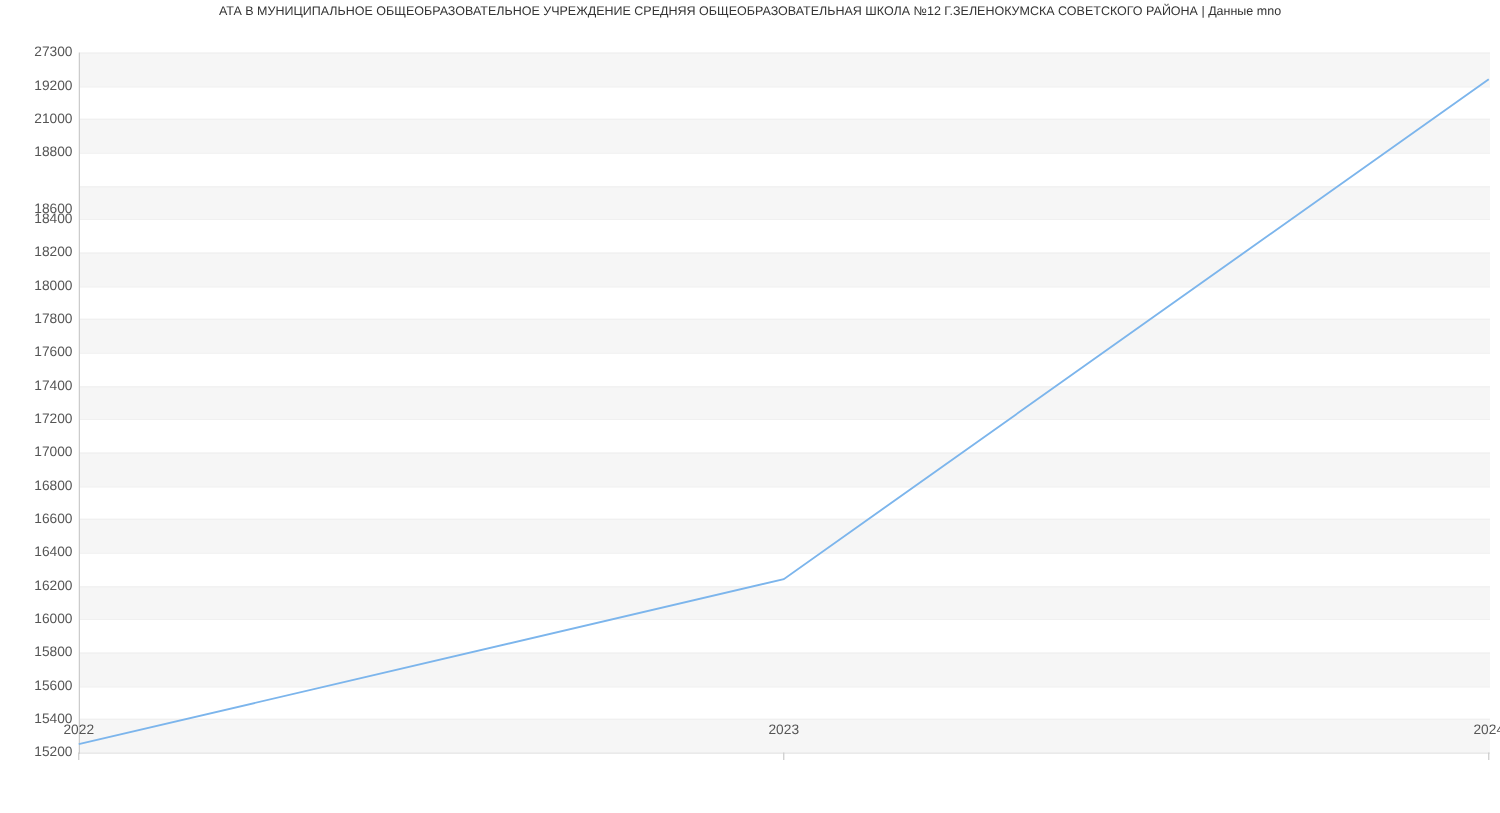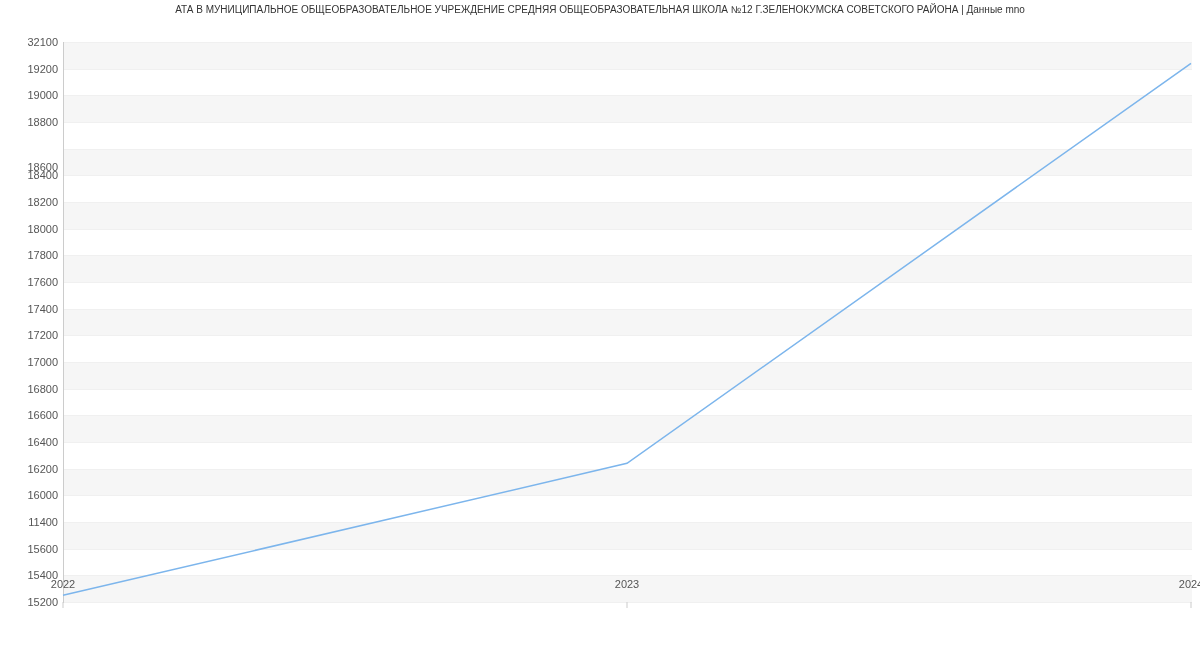--- a/index.html
+++ b/index.html
@@ -121,37 +121,37 @@
     <div class="gridline" style="top: 0px;"></div>
   </div>
 
 <svg class="line-layer">
   <polyline class="series-line" points="0,553.3333333333334 564,421.3333333333333 1128,21.33333333333337" style="stroke: rgb(124, 181, 236);"></polyline>
 </svg>
 
 <div class="y-tick-label" style="top: 602px;">15200</div>
 <div class="y-tick-label" style="top: 575.333px;">15400</div>
 <div class="y-tick-label" style="top: 548.667px;">15600</div>
-<div class="y-tick-label" style="top: 522px;">11400</div>
+<div class="y-tick-label" style="top: 522px;">15800</div>
 <div class="y-tick-label" style="top: 495.333px;">16000</div>
 <div class="y-tick-label" style="top: 468.667px;">16200</div>
 <div class="y-tick-label" style="top: 442px;">16400</div>
 <div class="y-tick-label" style="top: 415.333px;">16600</div>
 <div class="y-tick-label" style="top: 388.667px;">16800</div>
 <div class="y-tick-label" style="top: 362px;">17000</div>
 <div class="y-tick-label" style="top: 335.333px;">17200</div>
 <div class="y-tick-label" style="top: 308.667px;">17400</div>
 <div class="y-tick-label" style="top: 282px;">17600</div>
 <div class="y-tick-label" style="top: 255.333px;">17800</div>
 <div class="y-tick-label" style="top: 228.667px;">18000</div>
 <div class="y-tick-label" style="top: 202px;">18200</div>
 <div class="y-tick-label" style="top: 175.333px;">18400</div>
 <div class="y-tick-label" style="top: 167px;">18600</div>
 <div class="y-tick-label" style="top: 122px;">18800</div>
-<div class="y-tick-label" style="top: 95.3333px;">19000</div>
+<div class="y-tick-label" style="top: 95.3333px;">21000</div>
 <div class="y-tick-label" style="top: 68.6667px;">19200</div>
-<div class="y-tick-label" style="top: 42px;">32100</div>
+<div class="y-tick-label" style="top: 42px;">27300</div>
 <div class="x-tick-mark" style="left: 63px;"></div>
 <div class="x-tick-label" style="left: 63px;">2022</div>
 <div class="x-tick-mark" style="left: 627px;"></div>
 <div class="x-tick-label" style="left: 627px;">2023</div>
 <div class="x-tick-mark" style="left: 1191px;"></div>
 <div class="x-tick-label" style="left: 1191px;">2024</div>
 
 </body></html>

